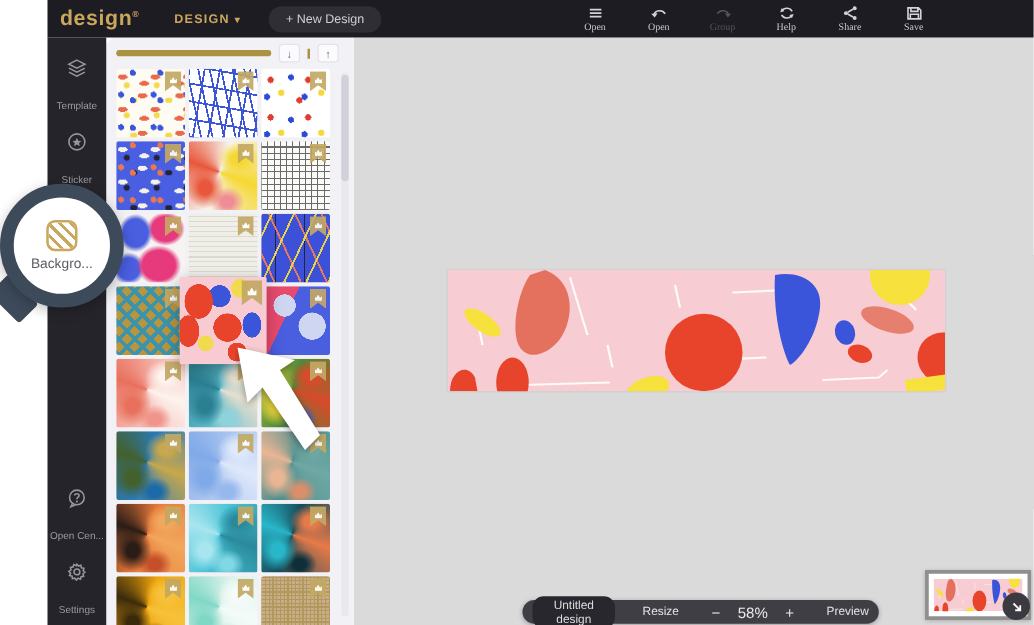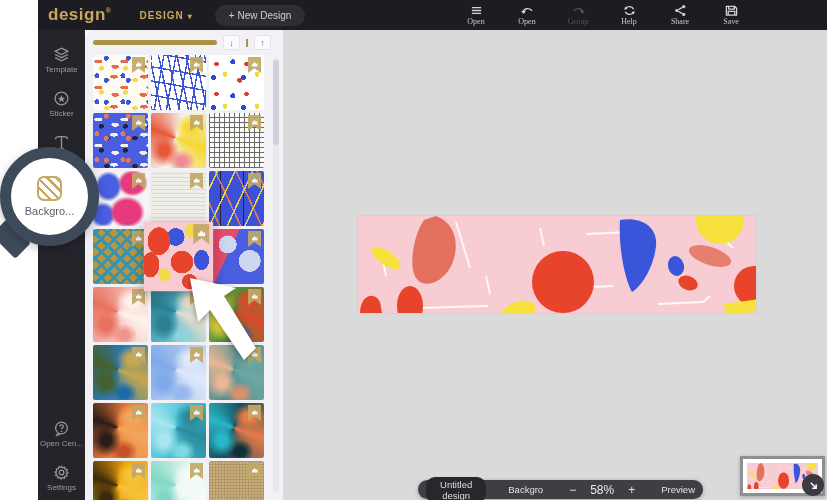--- a/index.html
+++ b/index.html
@@ -27,21 +27,21 @@
   .tb-action.disabled svg { stroke:#54535b; }
   .tb-action.disabled .fillbits { fill:#54535b; }
   .tb-action.disabled span { color:#54535b; }
 
   
   .sidebar { position:absolute; left:38px; top:30px; width:47px; height:470px;
     background:var(--col-sidebar); z-index:4; display:flex; flex-direction:column; align-items:center; }
   .sb-item { display:flex; flex-direction:column; align-items:center; margin-top:16px; cursor:pointer; width:47px; }
   .sb-item svg { width:17px; height:17px; stroke:#96959d; fill:none; stroke-width:1.2; }
   .sb-item .sb-fill { fill:#96959d; stroke:none; }
-  .sb-item span { font-size:8px; color:#9b9aa2; margin-top:2px; max-width:45px; overflow:hidden; white-space:nowrap; }
+  .sb-item span { font-size:8px; color:#9b9aa2; margin-top:17px; max-width:45px; overflow:hidden; white-space:nowrap; }
   .sb-bottom { margin-top:auto; margin-bottom:8px; display:flex; flex-direction:column; align-items:center; width:47px; }
 
   
   .panel { position:absolute; left:85px; top:30px; width:198px; height:470px;
     background:var(--col-panel_bg); border-top-left-radius:8px; overflow:hidden; z-index:3; }
   .panel-header { height:25px; display:flex; align-items:center; padding:0 8px; }
   .gold-bar { width:124px; height:5px; border-radius:3px; background:var(--col-goldbar); }
   .scroll-btn { width:17px; height:15px; margin-left:6px; background:#fbfbfd; border:1px solid #e4e3e9;
     border-radius:3px; font-size:9px; color:#6a6a72; display:flex; align-items:center; justify-content:center; cursor:pointer; }
   .gold-tick { width:2px; height:8px; background:var(--col-goldbar); margin-left:6px; }
@@ -373,21 +373,21 @@
         <ellipse cx="330" cy="67" rx="10" ry="7" transform="rotate(20 330 67)" fill="var(--col-red)"></ellipse>
         <circle cx="396" cy="70" r="20" fill="var(--col-red)"></circle>
         <rect x="366" y="88" width="36" height="12" transform="rotate(-8 366 88)" fill="var(--col-yellow)"></rect>
       </g>
     </defs>
     <use href="#banner-art"></use>
   </svg>
 
   <div class="bottom-pill">
     <button class="bp-title">Untitled design</button>
-    <button class="bp-label bp-resize">Backgro</button>
+    <button class="bp-label bp-resize">Resize</button>
     <button class="bp-label bp-minus">−</button>
     <span class="bp-zoom">58%</span>
     <button class="bp-label bp-plus">+</button>
     <button class="bp-label bp-preview">Preview</button>
   </div>
 
   <div class="minimap">
     <svg class="thumb" viewBox="0 0 398 97" preserveAspectRatio="none">
         <use href="#banner-art"></use>
       </svg>

